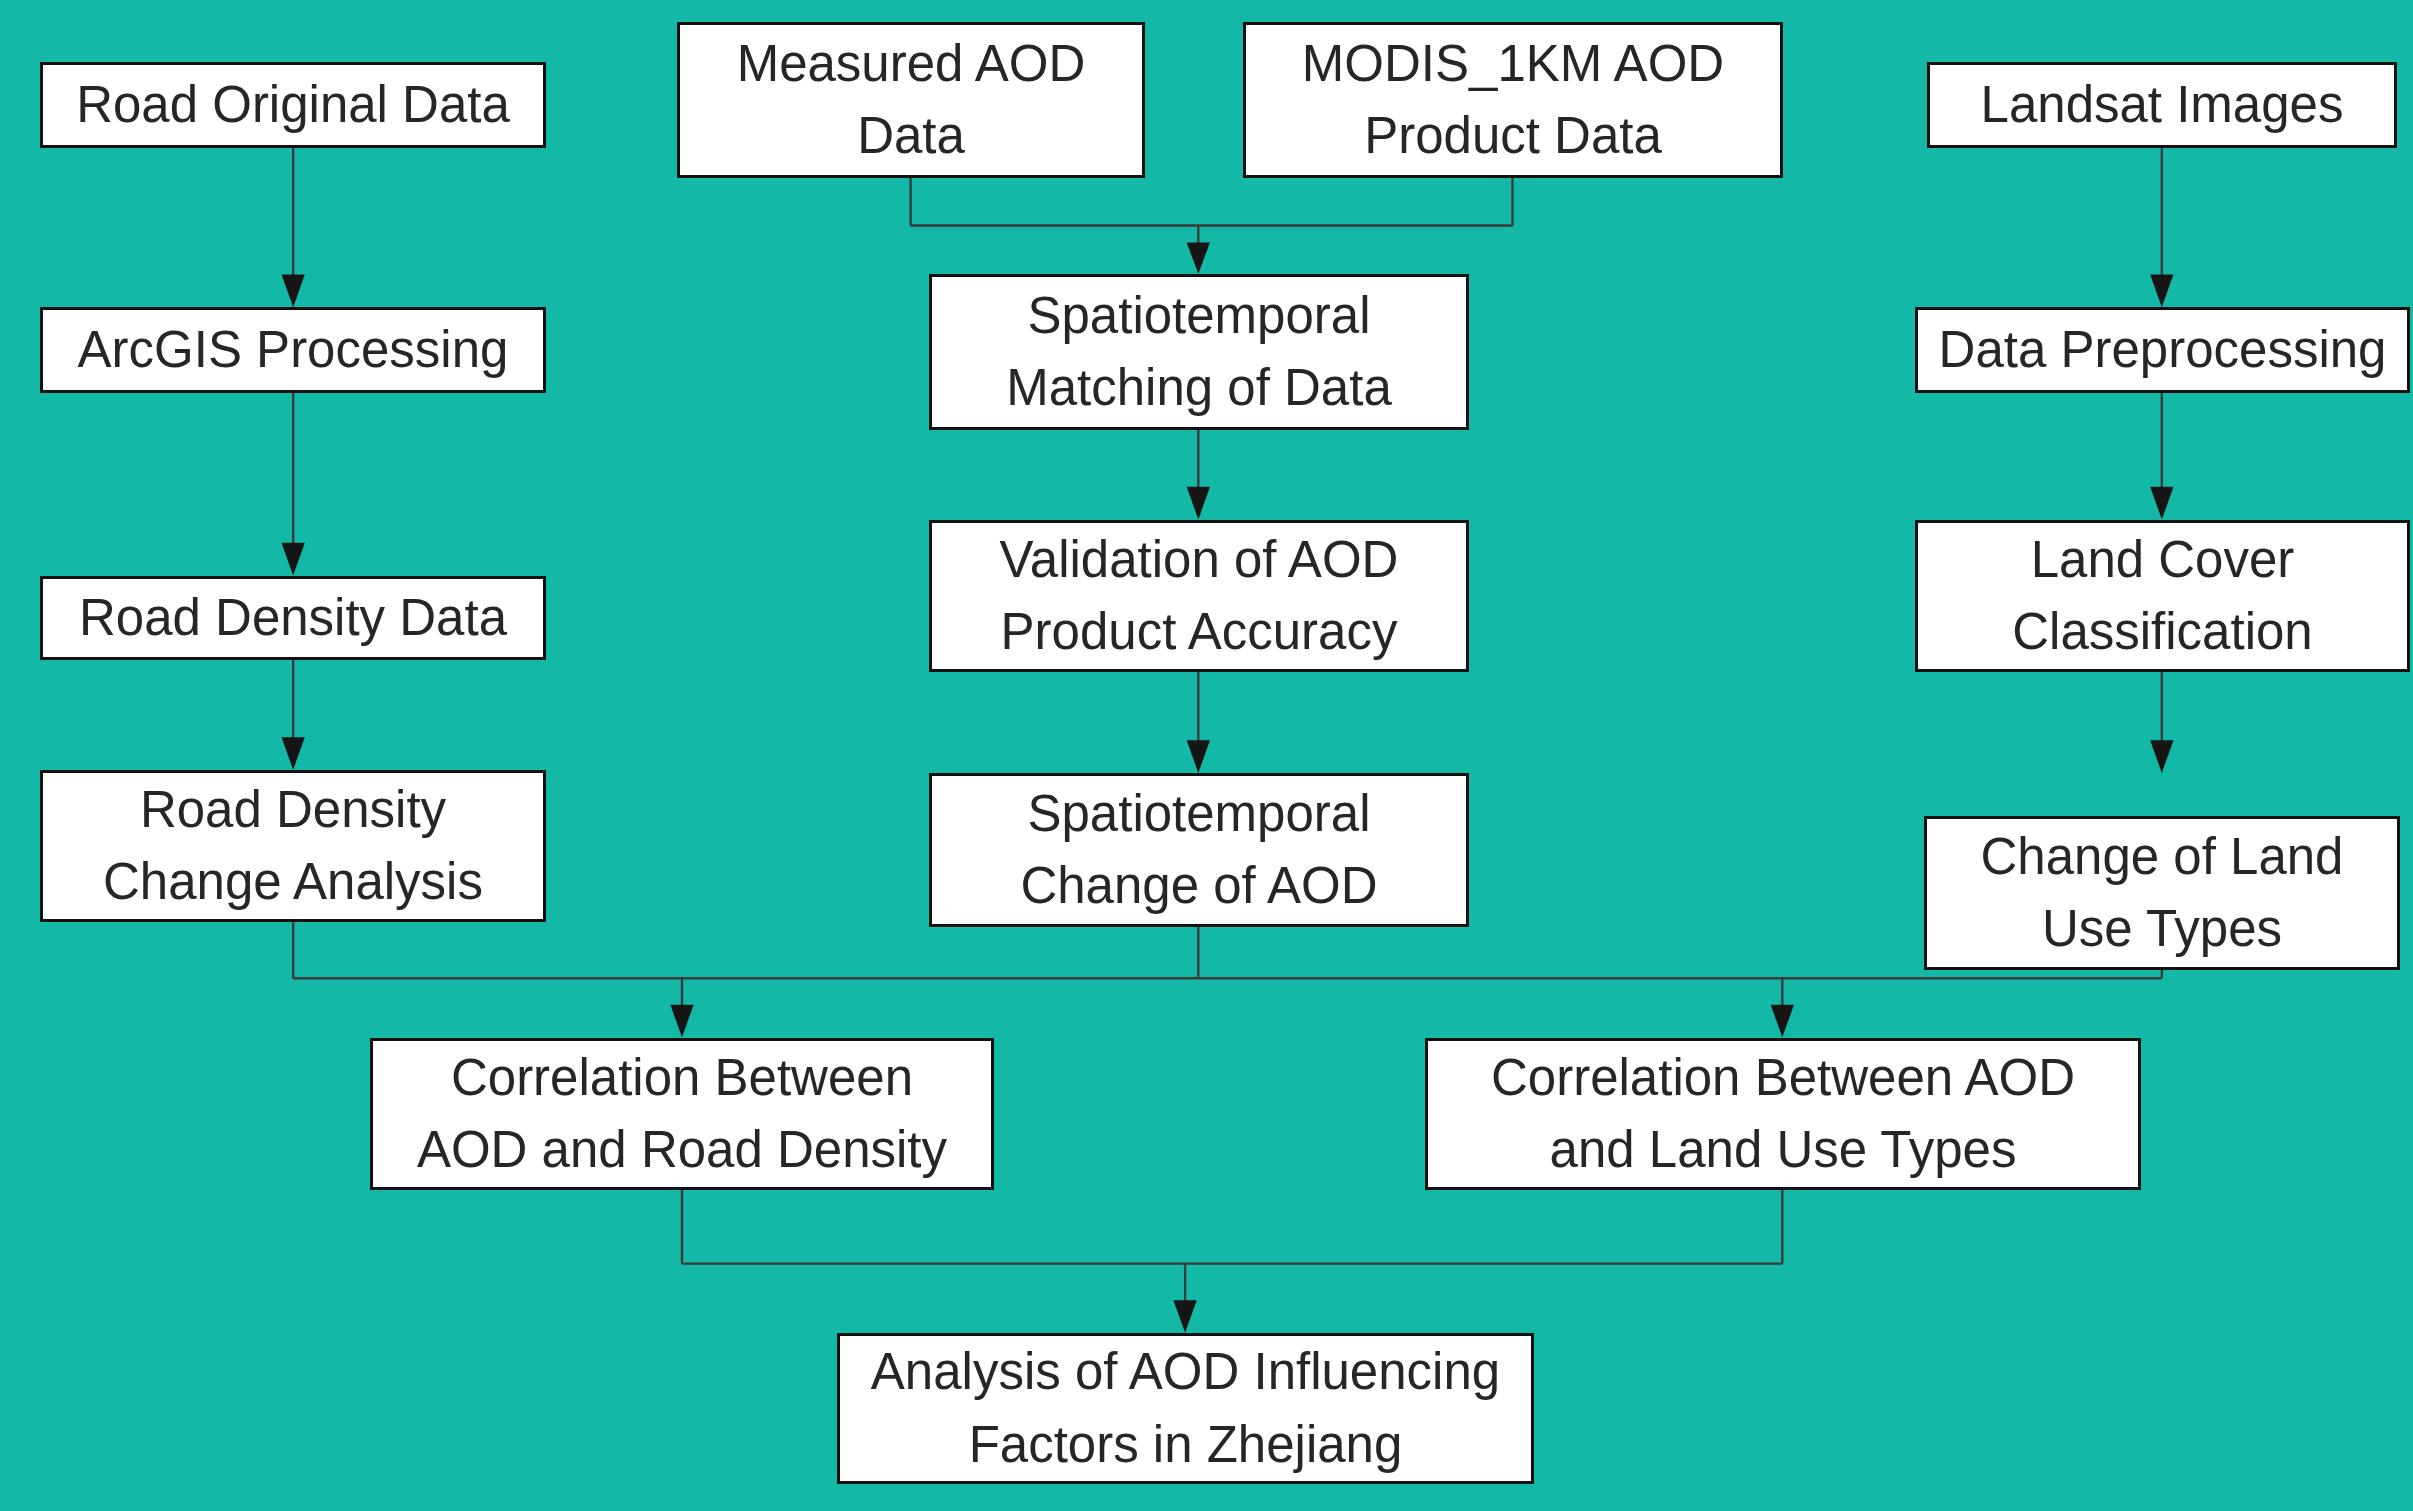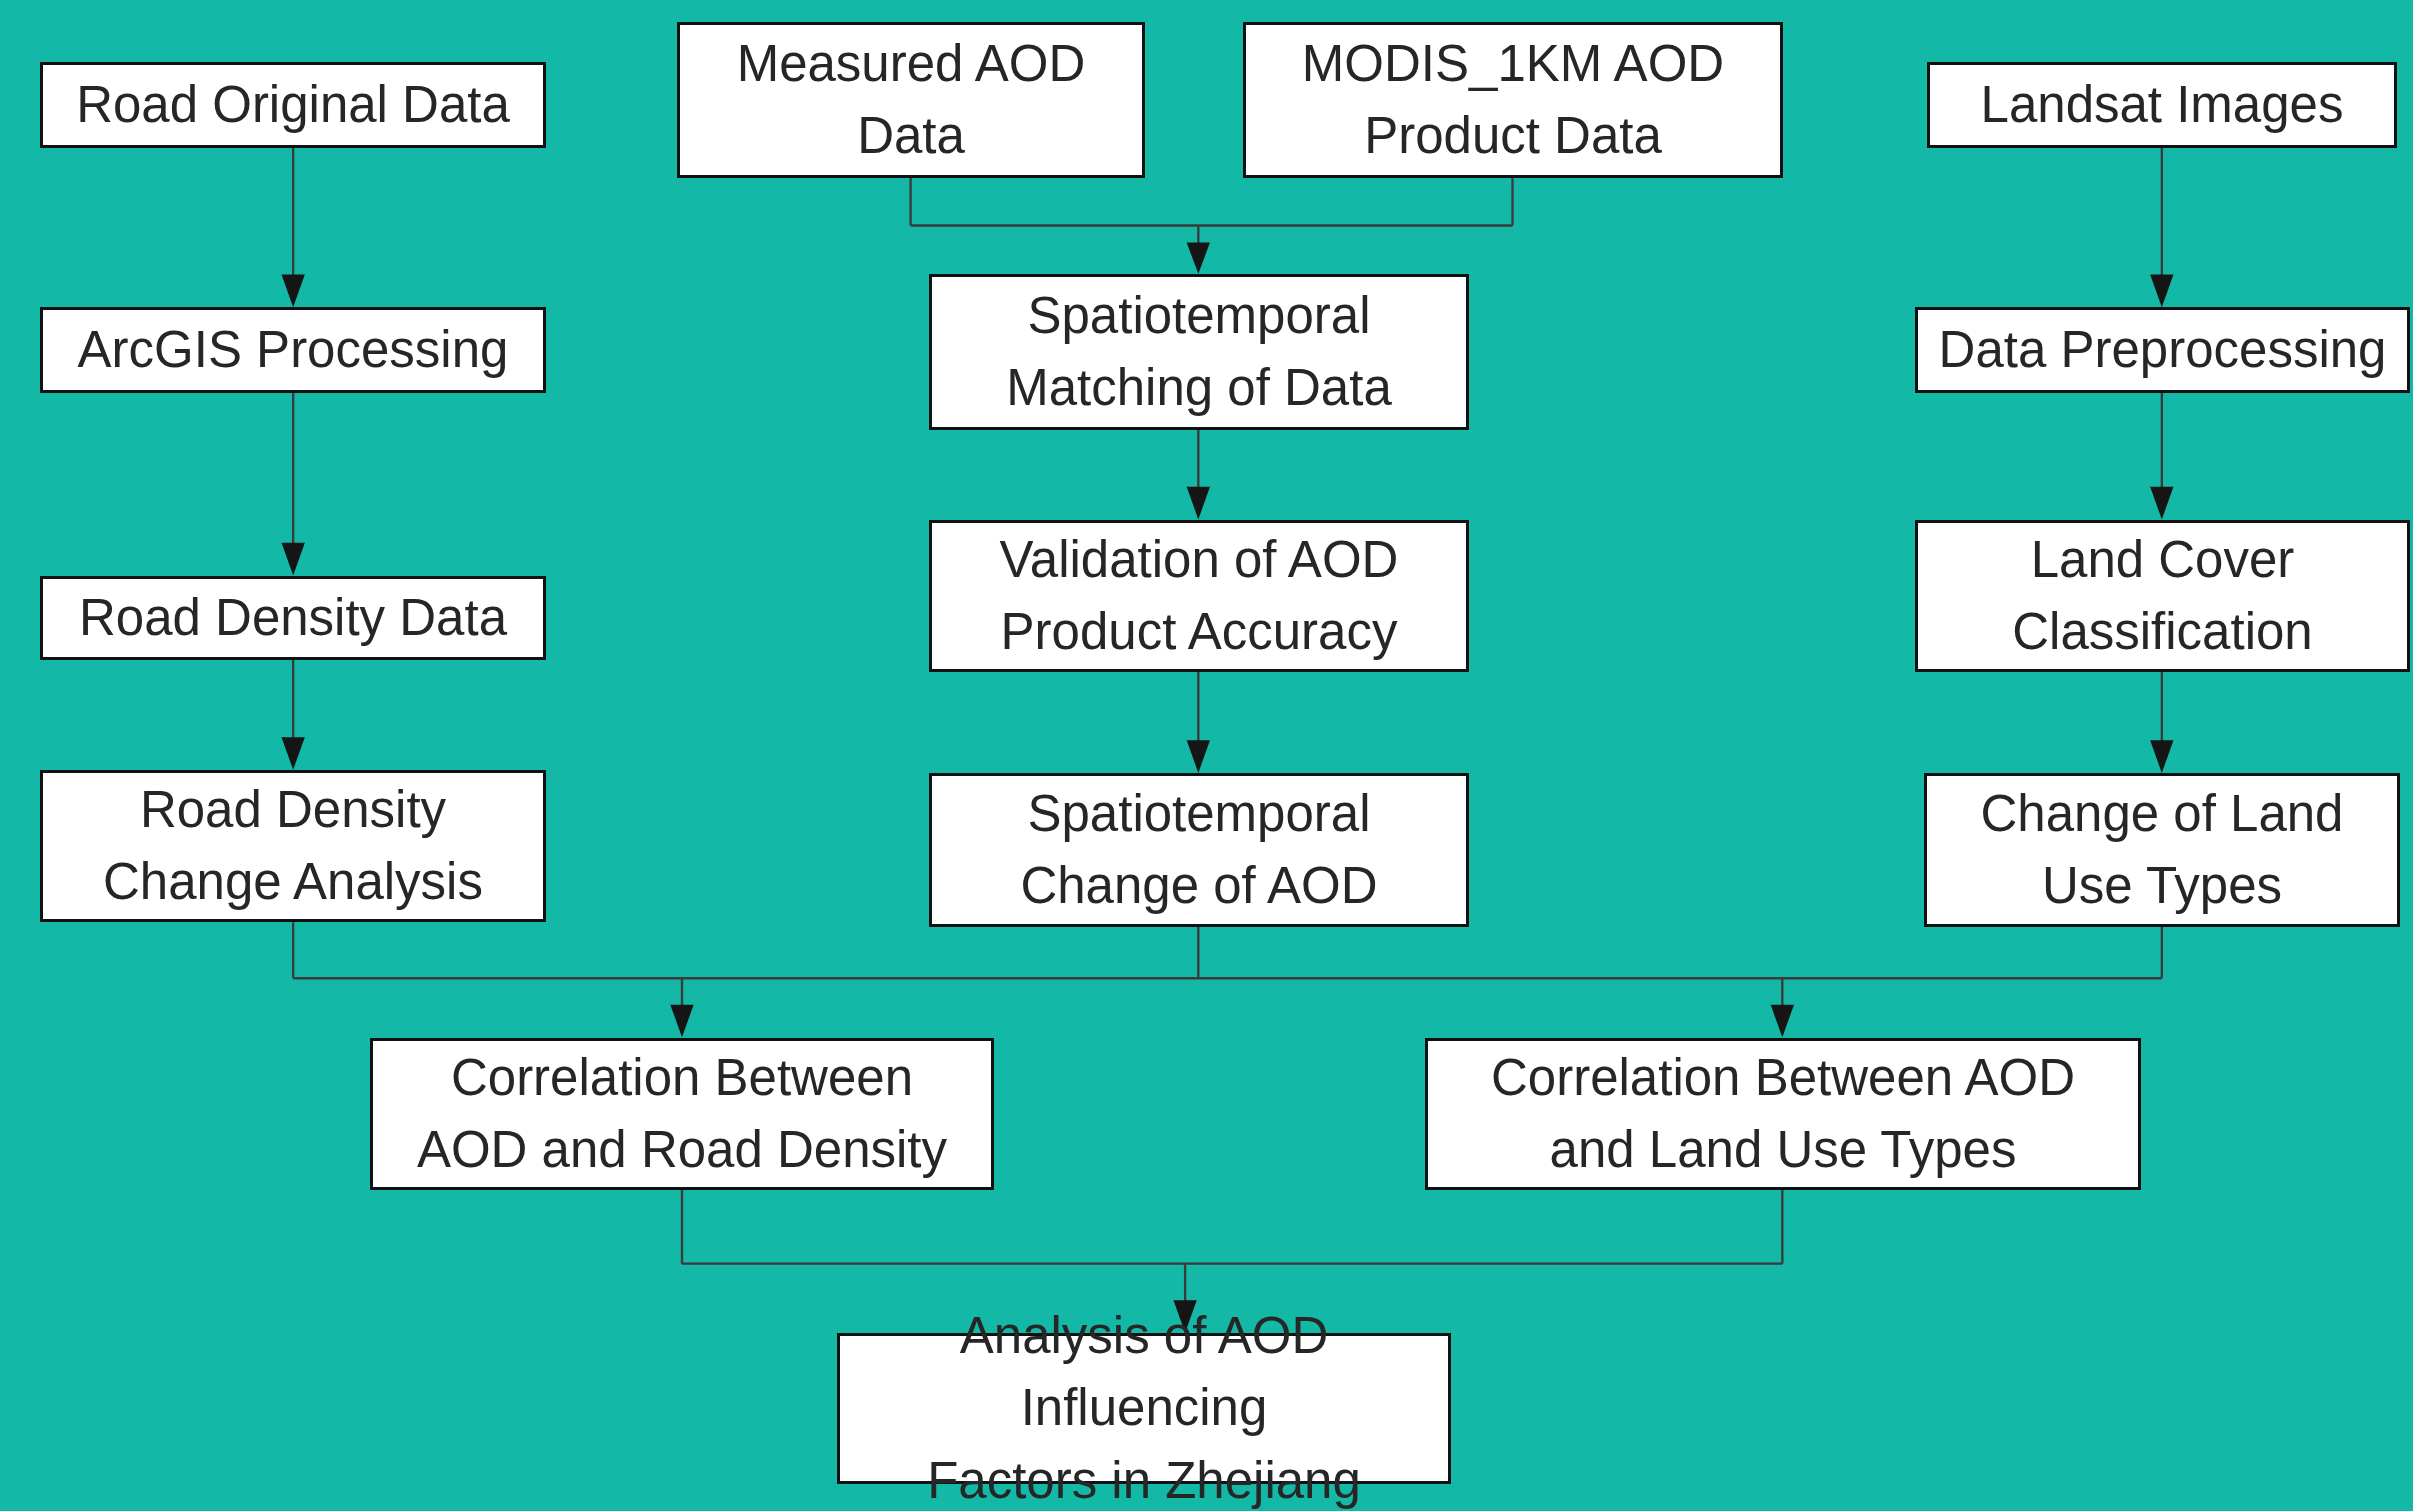--- a/index.html
+++ b/index.html
@@ -43,25 +43,25 @@
   
   .b-measured-aod       { left: 677px;  top: 22px;   width: 468px; height: 156px; }
   .b-modis-aod          { left: 1243px; top: 22px;   width: 540px; height: 156px; }
   .b-matching           { left: 929px; top: 274px;  width: 540px; height: 156px; }
   .b-validation         { left: 929px; top: 520px;  width: 540px; height: 152px; }
   .b-st-change          { left: 929px; top: 773px;  width: 540px; height: 154px; }
   
   .b-landsat            { left: 1927px; top: 62px;   width: 470px; height: 86px; }
   .b-preprocessing      { left: 1915px; top: 307px;  width: 495px; height: 86px; }
   .b-landcover          { left: 1915px; top: 520px;  width: 495px; height: 152px; }
-  .b-landuse-change     { left: 1924px; top: 773px;  width: 476px; height: 154px; }
+  .b-landuse-change     { left: 1924px; top: 816px;  width: 476px; height: 154px; }
   
   .b-corr-road          { left: 370px;  top: 1038px; width: 624px; height: 152px; }
   .b-corr-landuse       { left: 1425px; top: 1038px; width: 716px; height: 152px; }
-  .b-final              { left: 837px; top: 1333px; width: 614px; height: 151px; }
+  .b-final              { left: 837px; top: 1333px; width: 697px; height: 151px; }
 
   .cline  { stroke: #3a3a3a; stroke-width: 3px; fill: none; }
   .ahead  { fill: #151515; stroke: none; }
 </style>
 </head>
 <body>
 
 <div id="canvas">
 
   <svg id="connector-layer" viewBox="0 0 3103 1943" xmlns="http://www.w3.org/2000/svg">

